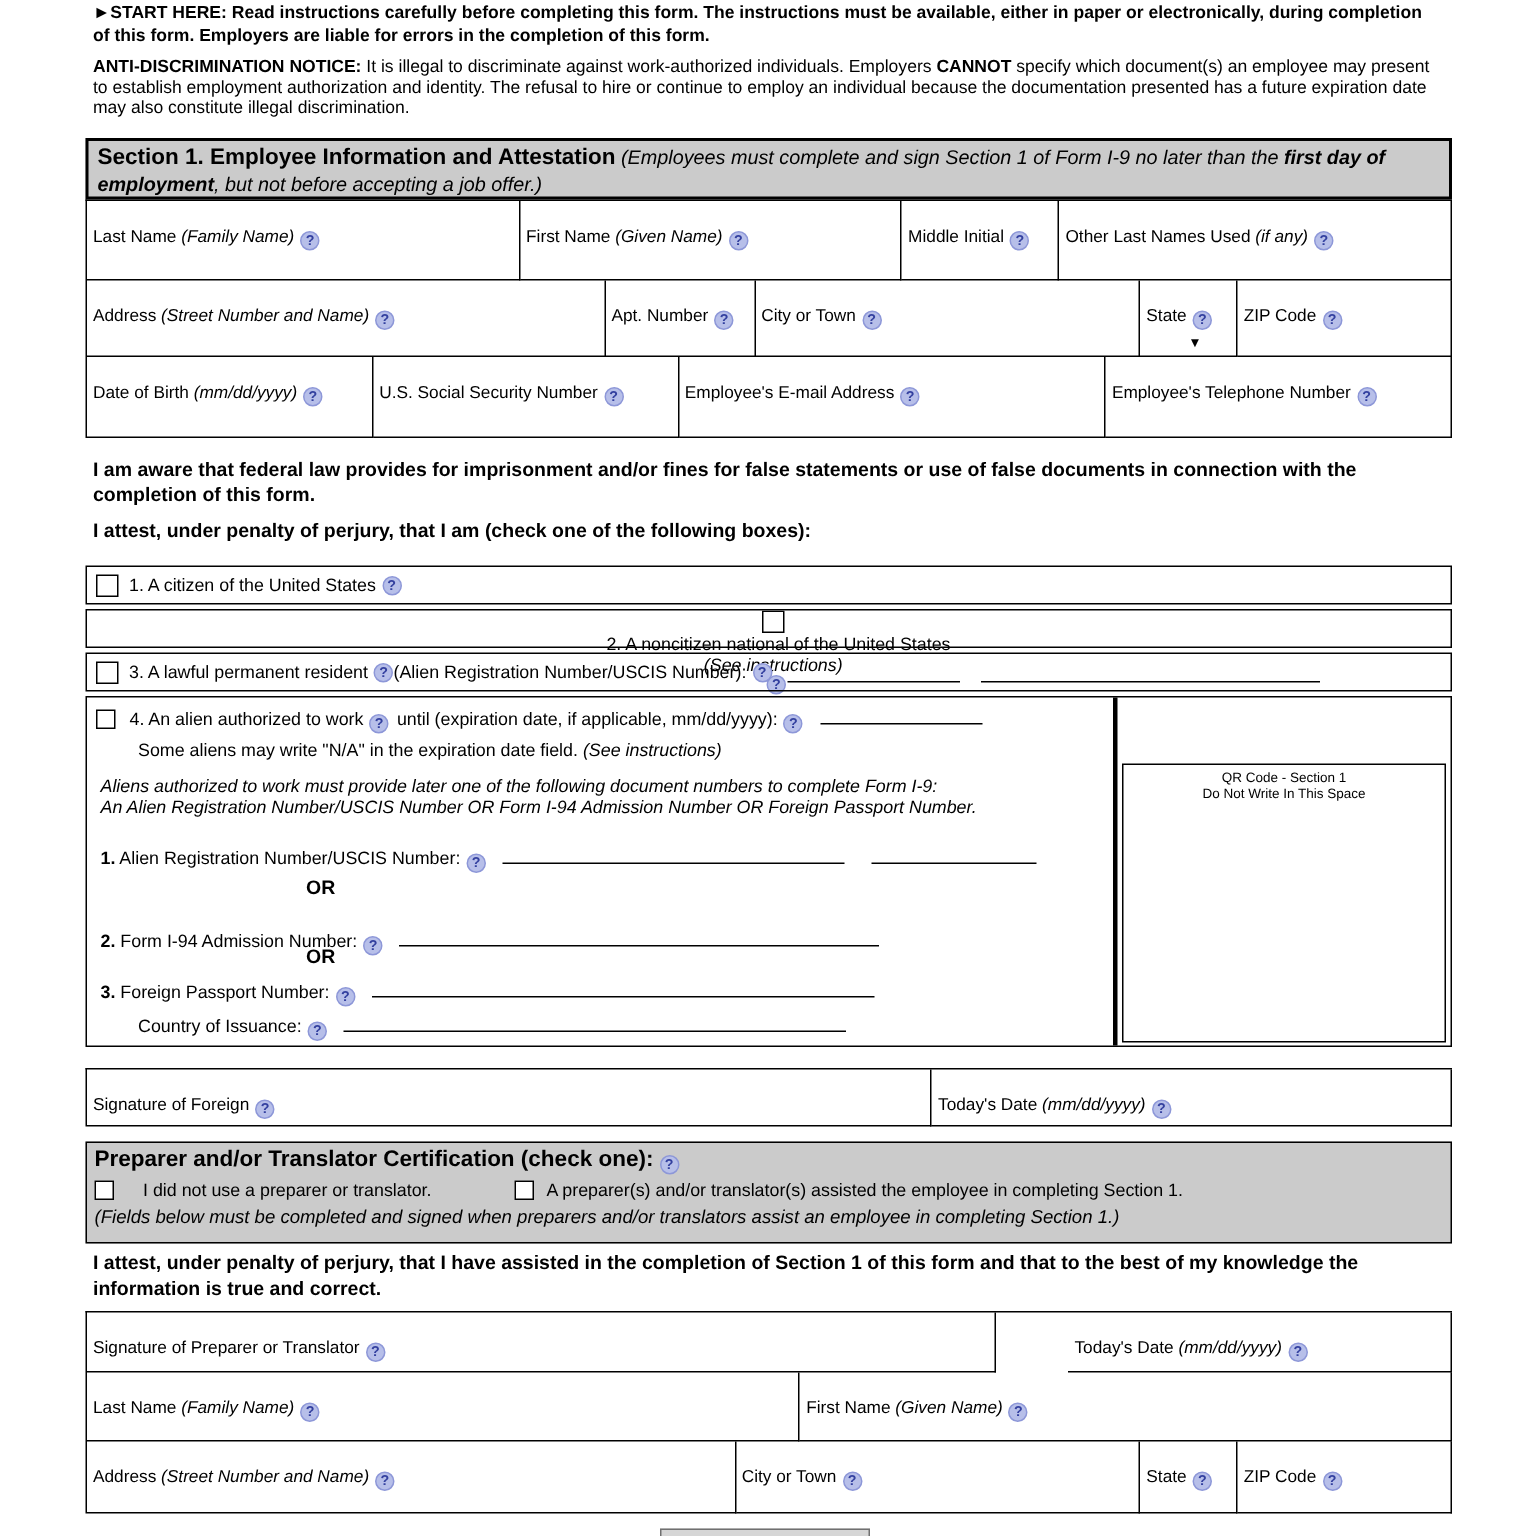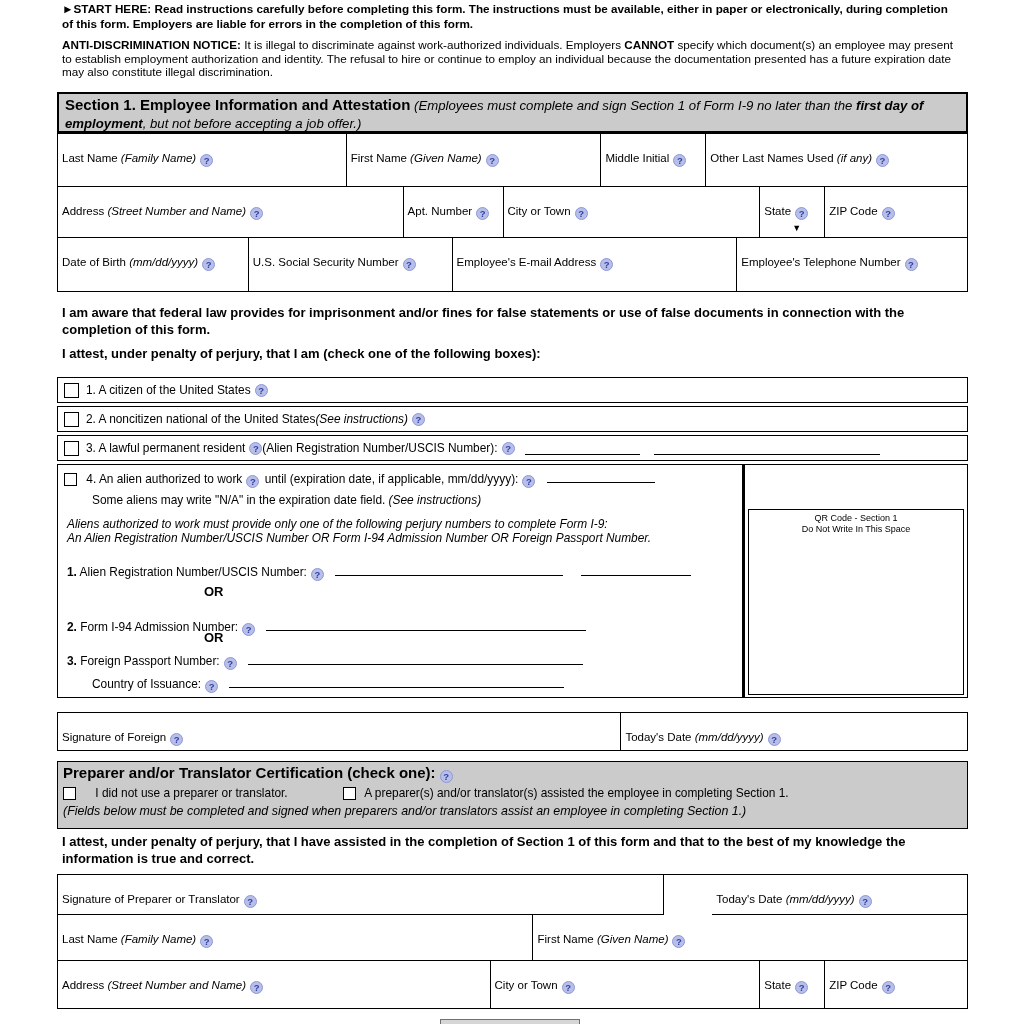--- a/index.html
+++ b/index.html
@@ -101,21 +101,21 @@
   </div>
 
   <div class="para boldpara" style="top:304px; width:880px;">I am aware that federal law provides for imprisonment and/or fines for false statements or use of false documents in connection with the completion of this form.</div>
   <div class="para boldpara" style="top:345px;">I attest, under penalty of perjury, that I am (check one of the following boxes):</div>
 
   <div class="cbrow" style="top:377px;">
     <span class="cbx"></span>
     <span class="cblbl">1. A citizen of the United States</span>
     <span class="help">?</span>
   </div>
-  <div class="cbrow" style="top:406px;">
+  <div class="cbrow" style="top:406px;flex-direction:column;">
     <span class="cbx"></span>
     <span class="cblbl">2. A noncitizen national of the United States </span>
     <span class="it">(See instructions)</span>
     <span class="help">?</span>
   </div>
   <div class="cbrow" style="top:435px;">
     <span class="cbx"></span>
     <span class="cblbl">3. A lawful permanent resident</span>
     <span class="help">?</span>
     <span>(Alien Registration Number/USCIS Number):</span>
@@ -127,21 +127,21 @@
   <div class="big4">
     <div class="b4line" style="top:6px; left:6px;">
       <span class="cbx2"></span>
       <span style="margin-left:6px;">4. An alien authorized to work</span><span class="help">?</span>
       <span style="margin-left:2px;">until (expiration date, if applicable, mm/dd/yyyy):</span><span class="help">?</span>
       <span class="ul" style="width:108px; margin-left:8px;"></span>
     </div>
     <div class="b4line" style="top:28px; left:34px;">
       <span>Some aliens may write "N/A" in the expiration date field. </span><span class="it">(See instructions)</span>
     </div>
-    <div class="b4line it" style="top:52px; left:9px;">Aliens authorized to work must provide only one of the following perjury numbers to complete Form I-9:</div>
+    <div class="b4line it" style="top:52px; left:9px;">Aliens authorized to work must provide later one of the following document numbers to complete Form I-9:</div>
     <div class="b4line it" style="top:66px; left:9px;">An Alien Registration Number/USCIS Number OR Form I-94 Admission Number OR Foreign Passport Number.</div>
 
     <div class="b4line" style="top:99px; left:9px;">
       <span class="b">1.</span>
       <span>Alien Registration Number/USCIS Number:</span><span class="help">?</span>
       <span class="ul" style="width:228px; margin-left:8px;"></span>
       <span class="ul" style="width:110px; margin-left:14px;"></span>
     </div>
     <div class="b4line or" style="top:119px; left:146px;">OR</div>
     <div class="b4line" style="top:154px; left:9px;">

